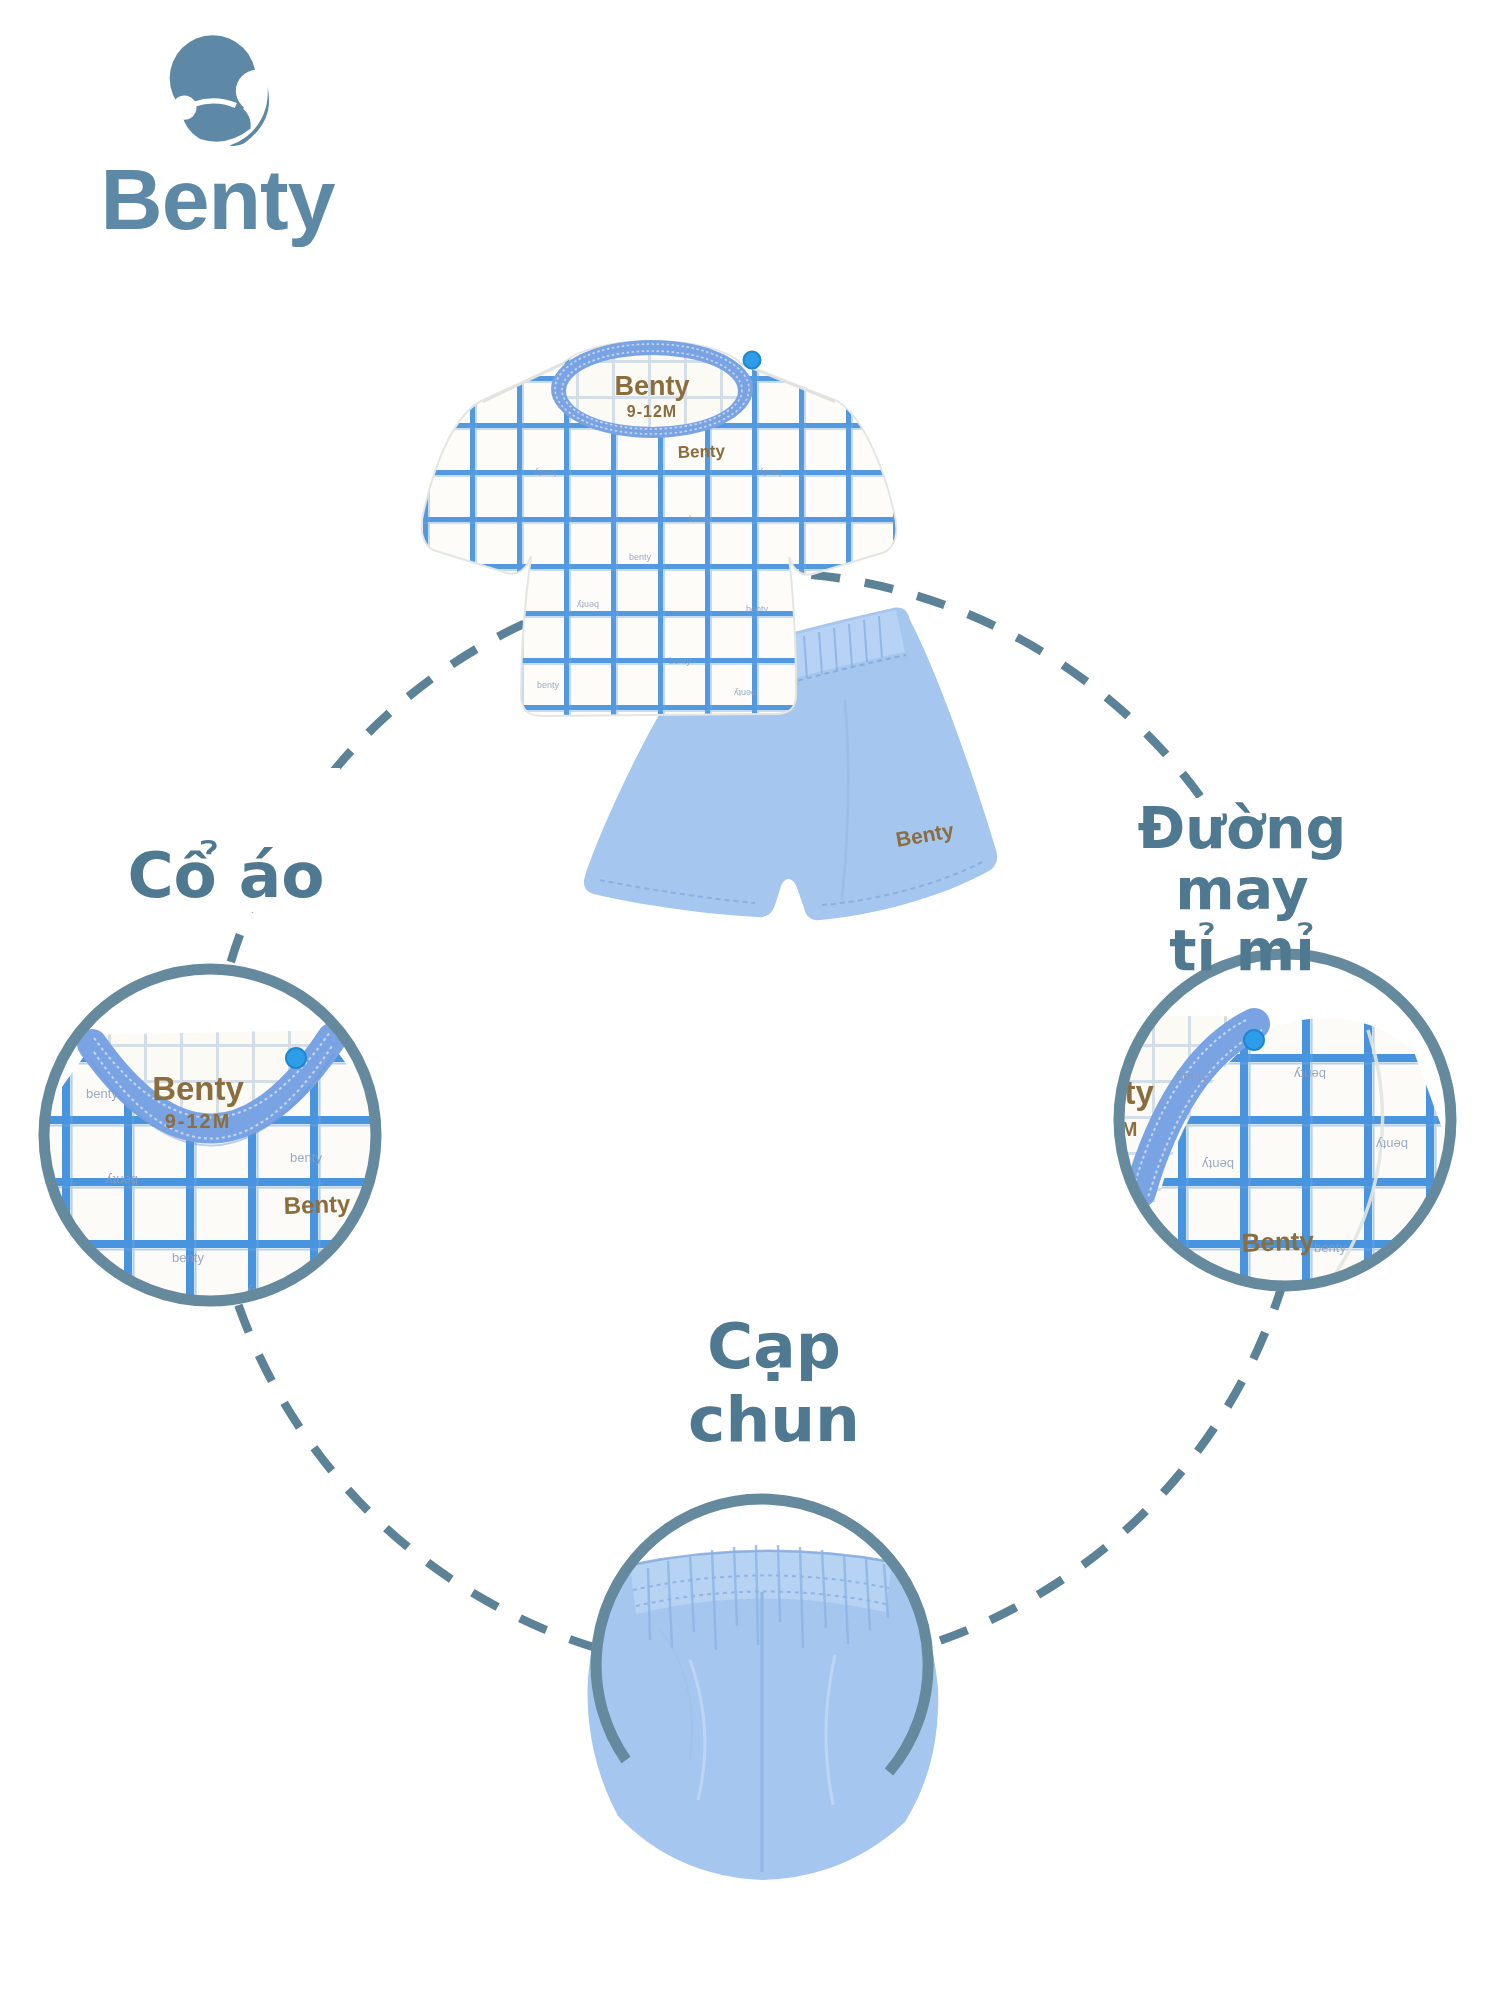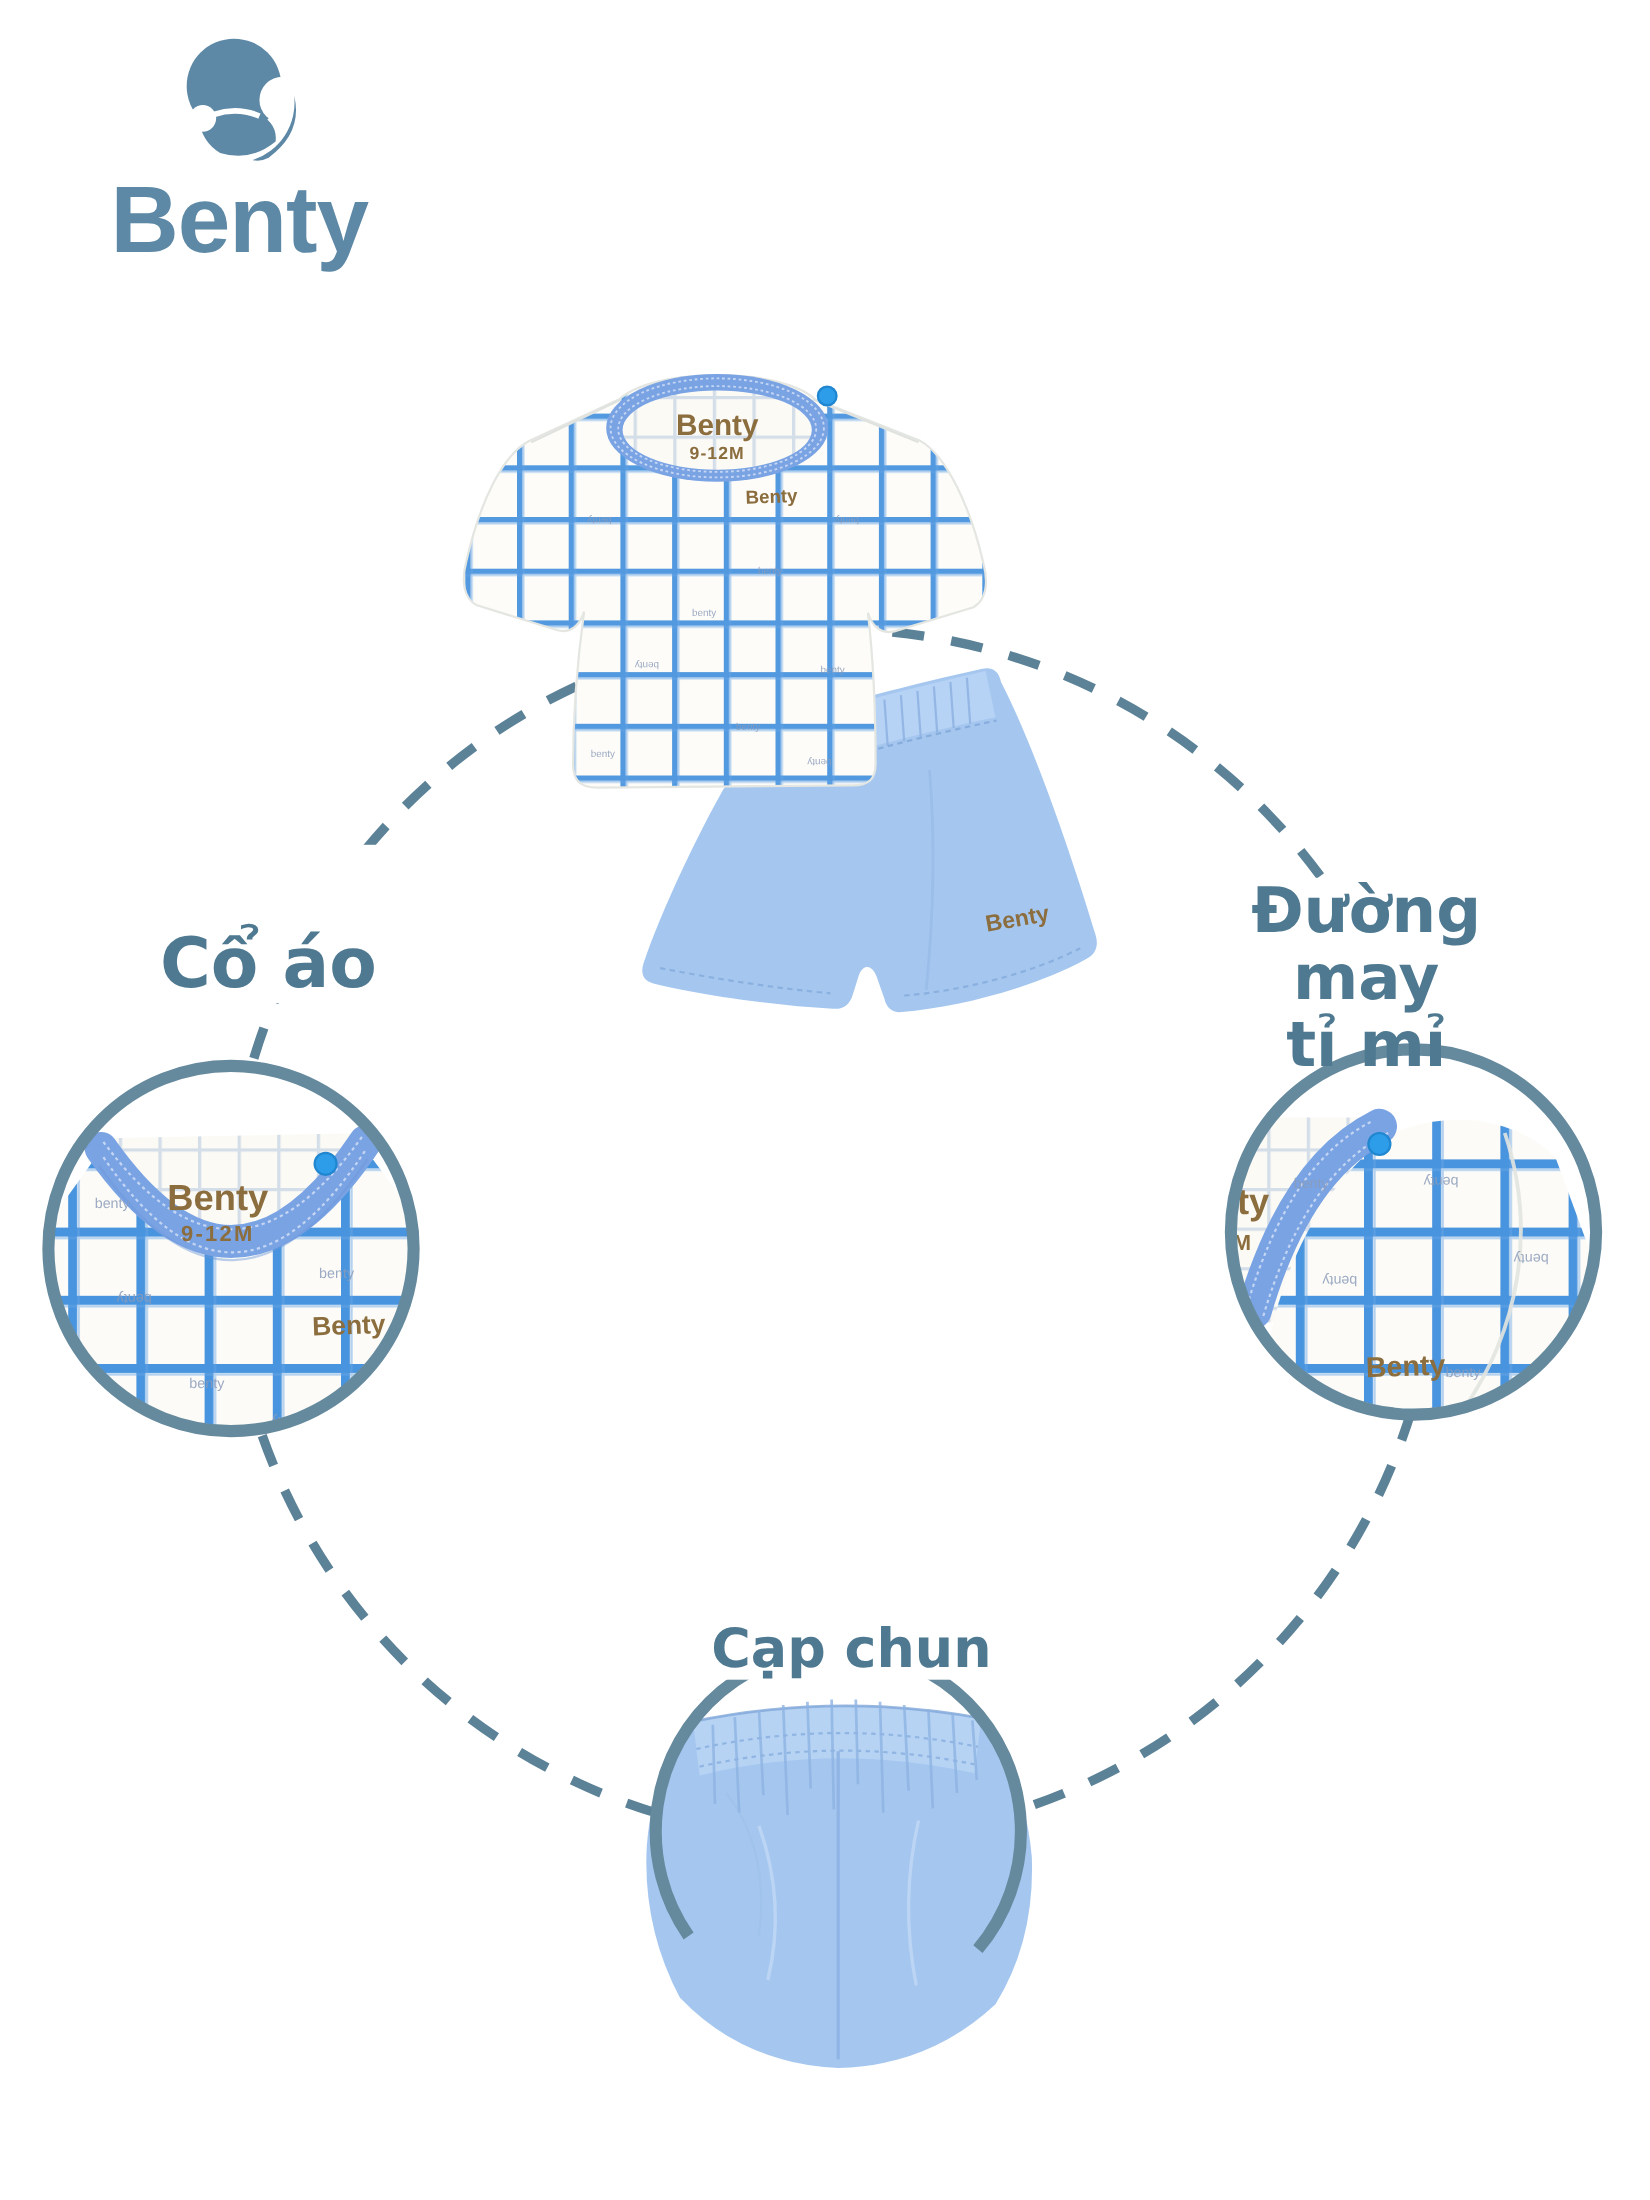--- a/index.html
+++ b/index.html
@@ -4,24 +4,24 @@
 <style>
   html,body{margin:0;padding:0;background:#ffffff;}
   .canvas{position:relative;width:1500px;height:2000px;background:#ffffff;overflow:hidden;
           font-family:"Liberation Sans","DejaVu Sans",sans-serif;}
   .scene{position:absolute;left:0;top:0;}
   .logo{position:absolute;left:85px;top:32px;width:265px;text-align:center;}
   .logo-text{font-size:86px;font-weight:bold;color:#5d89a6;letter-spacing:-1px;line-height:1;margin-top:-6px;}
   .callout-label{position:absolute;background:#ffffff;color:#4e7991;font-weight:bold;
                  font-family:"DejaVu Sans","Liberation Sans",sans-serif;
                  display:flex;align-items:flex-end;justify-content:center;text-align:center;}
-  #lab-collar{left:130px;top:768px;width:228px;height:144px;font-size:63px;}
+  #lab-collar{left:112px;top:768px;width:228px;height:144px;font-size:63px;}
   #lab-seams{left:1068px;top:798px;width:348px;height:146px;font-size:57px;line-height:1.07;
              flex-direction:column;align-items:center;justify-content:flex-start;}
-  #lab-waist{left:628px;top:1447px;width:292px;height:80px;font-size:49px;}
+  #lab-waist{left:628px;top:1376px;width:292px;height:80px;font-size:63px;}
 </style>
 </head>
 <body>
 
 <div class="canvas">
 
 <svg class="scene" width="1500" height="2000" viewBox="0 0 1500 2000">
   <defs>
     <pattern id="gridMain" width="47" height="47" patternUnits="userSpaceOnUse">
       <rect width="47" height="47" fill="#fdfcf8"></rect>

